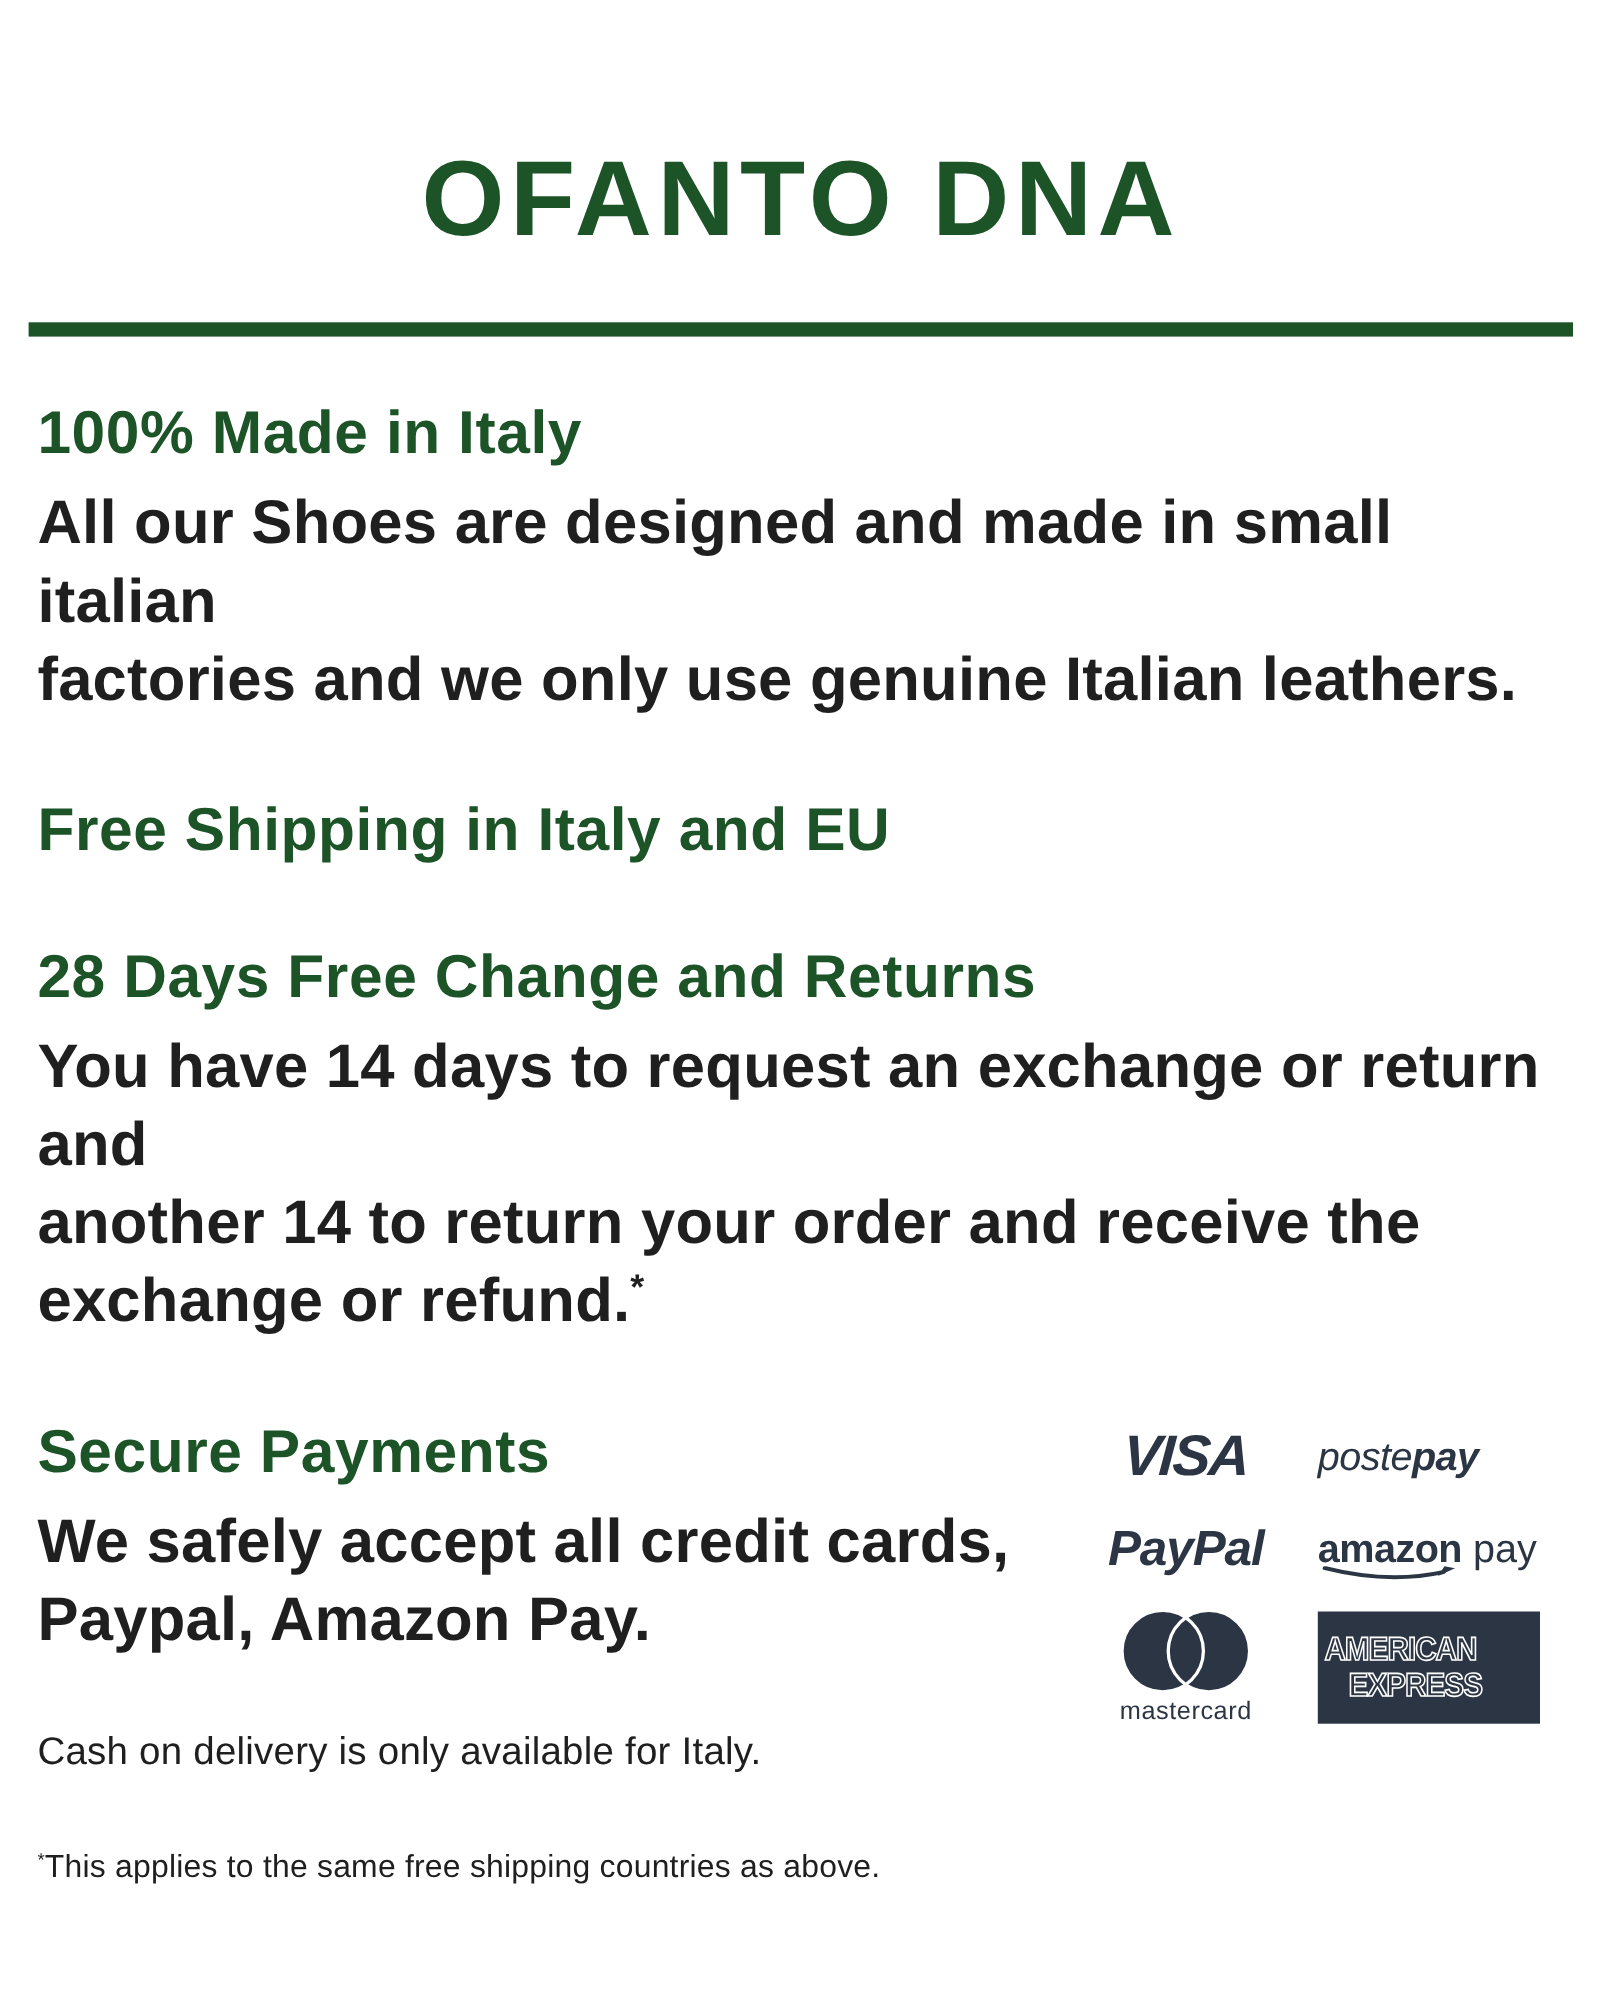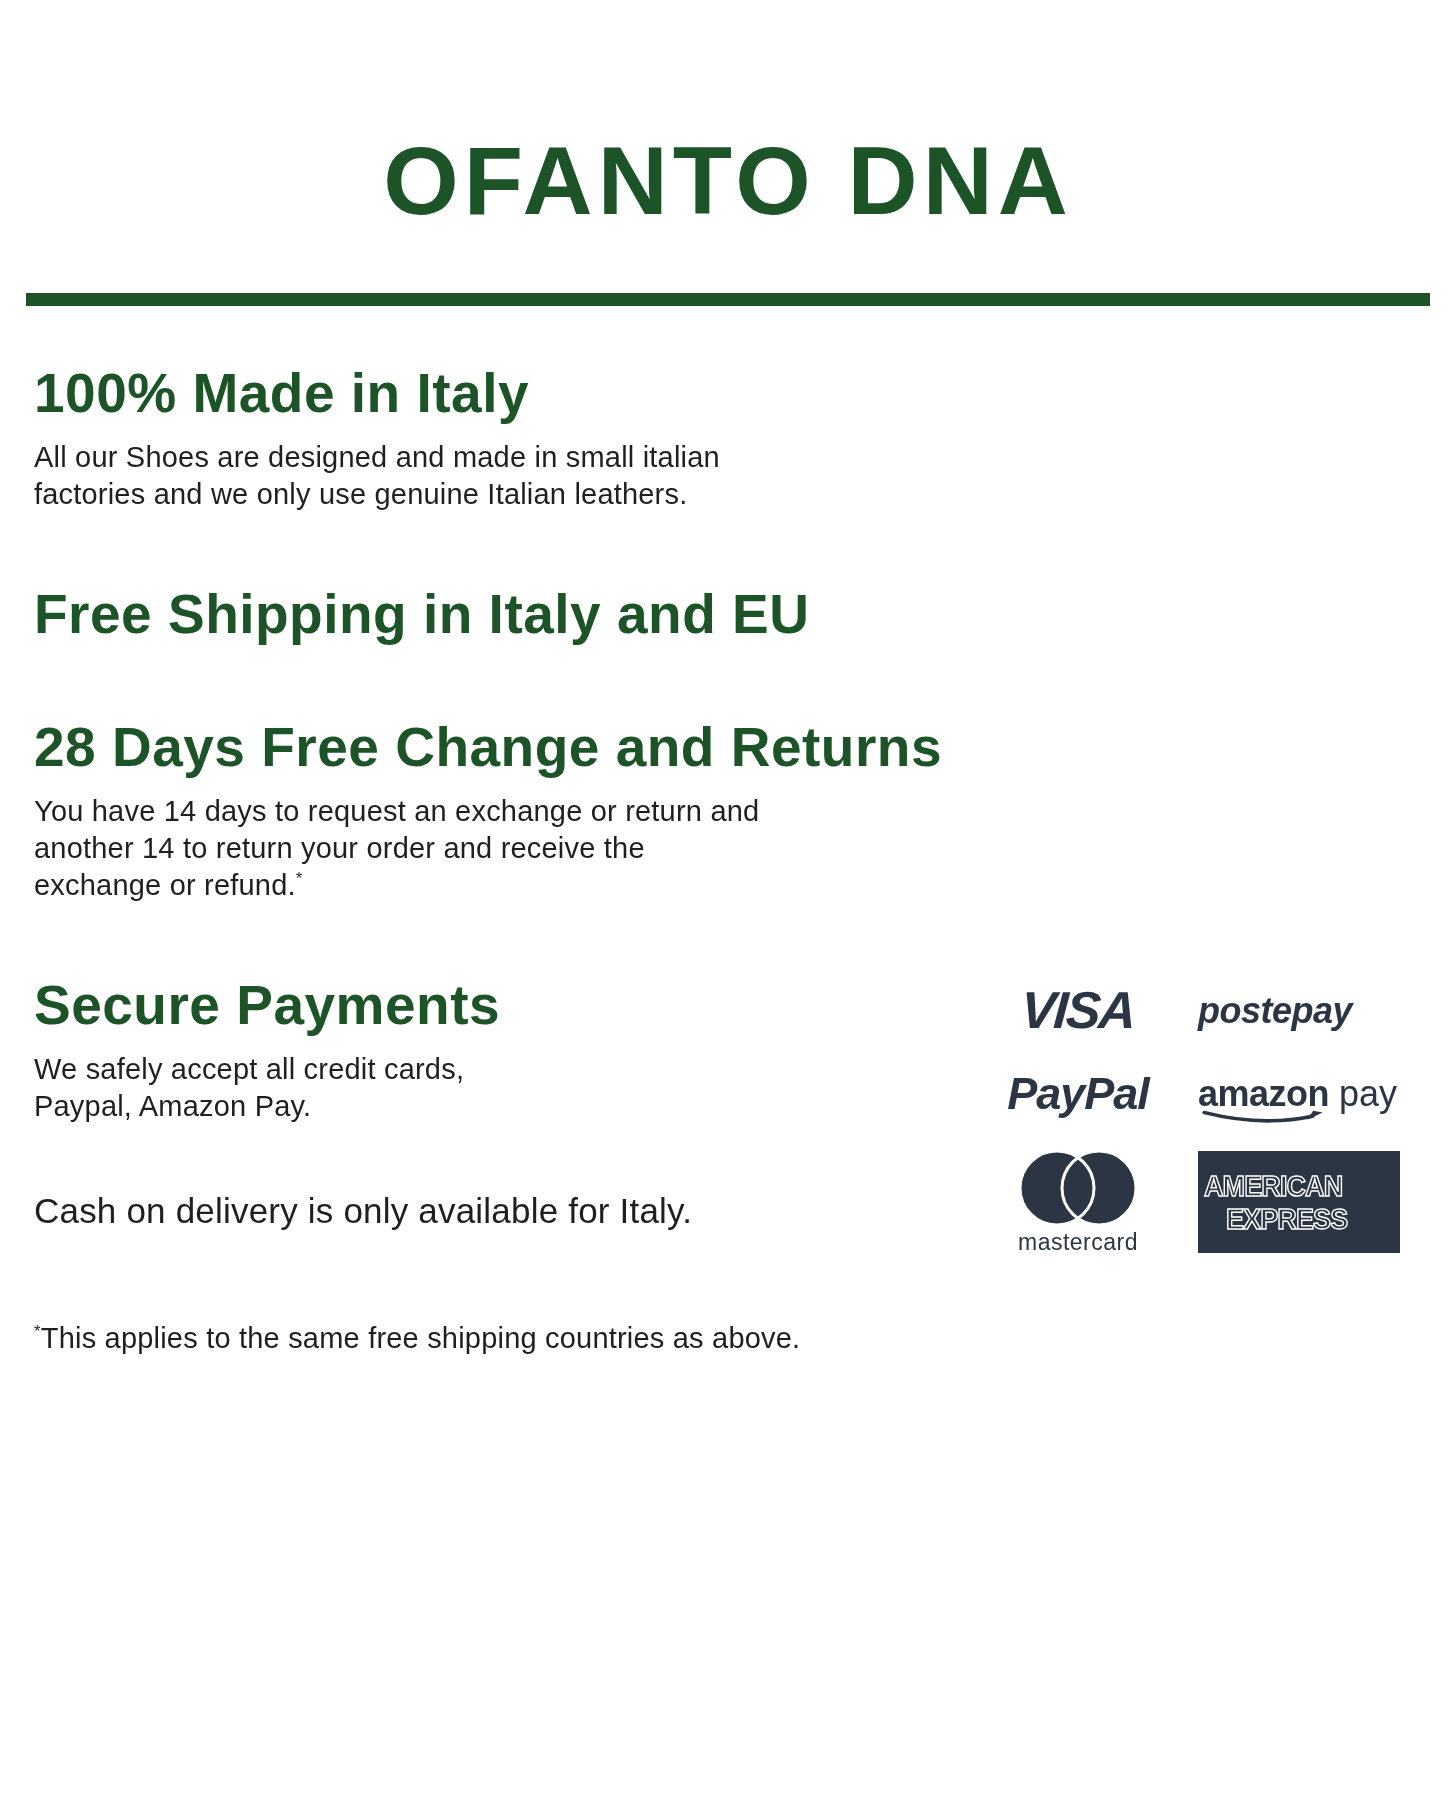--- a/index.html
+++ b/index.html
@@ -41,23 +41,23 @@
     margin:70px 0 0 0;
     color:var(--green);
     font-size:55px;
     line-height:1.15;
     font-weight:700;
     letter-spacing:0.5px;
   }
   h2.first{margin-top:56px;}
   p.sec-body{
     margin:14px 0 0 0;
-    font-size:29px;
+    font-size:56px;
     line-height:1.27;
-    font-weight:400;
+    font-weight:700;
     color:var(--text);
     white-space:pre-line;
     letter-spacing:0.2px;
   }
   p.sec-body .blk{display:block;}
   sup{font-size:58%;}
   
   .pay-row{
     display:flex;
     margin-top:70px;
@@ -94,21 +94,21 @@
     transform:skewX(-4deg);
     line-height:1.1;
   }
   .logo-postepay{
     font-size:36px;
     font-style:italic;
     color:var(--logo-ink);
     line-height:1.1;
     letter-spacing:-0.5px;
   }
-  .logo-postepay .pp-n{font-weight:700;}
+  .logo-postepay .pp-n{font-weight:400;}
   .logo-postepay .pp-b{font-weight:700;}
   .logo-paypal{
     font-size:45px;
     font-weight:700;
     font-style:italic;
     letter-spacing:-1px;
     color:var(--logo-ink);
     line-height:1.1;
   }
   .logo-amazon{

